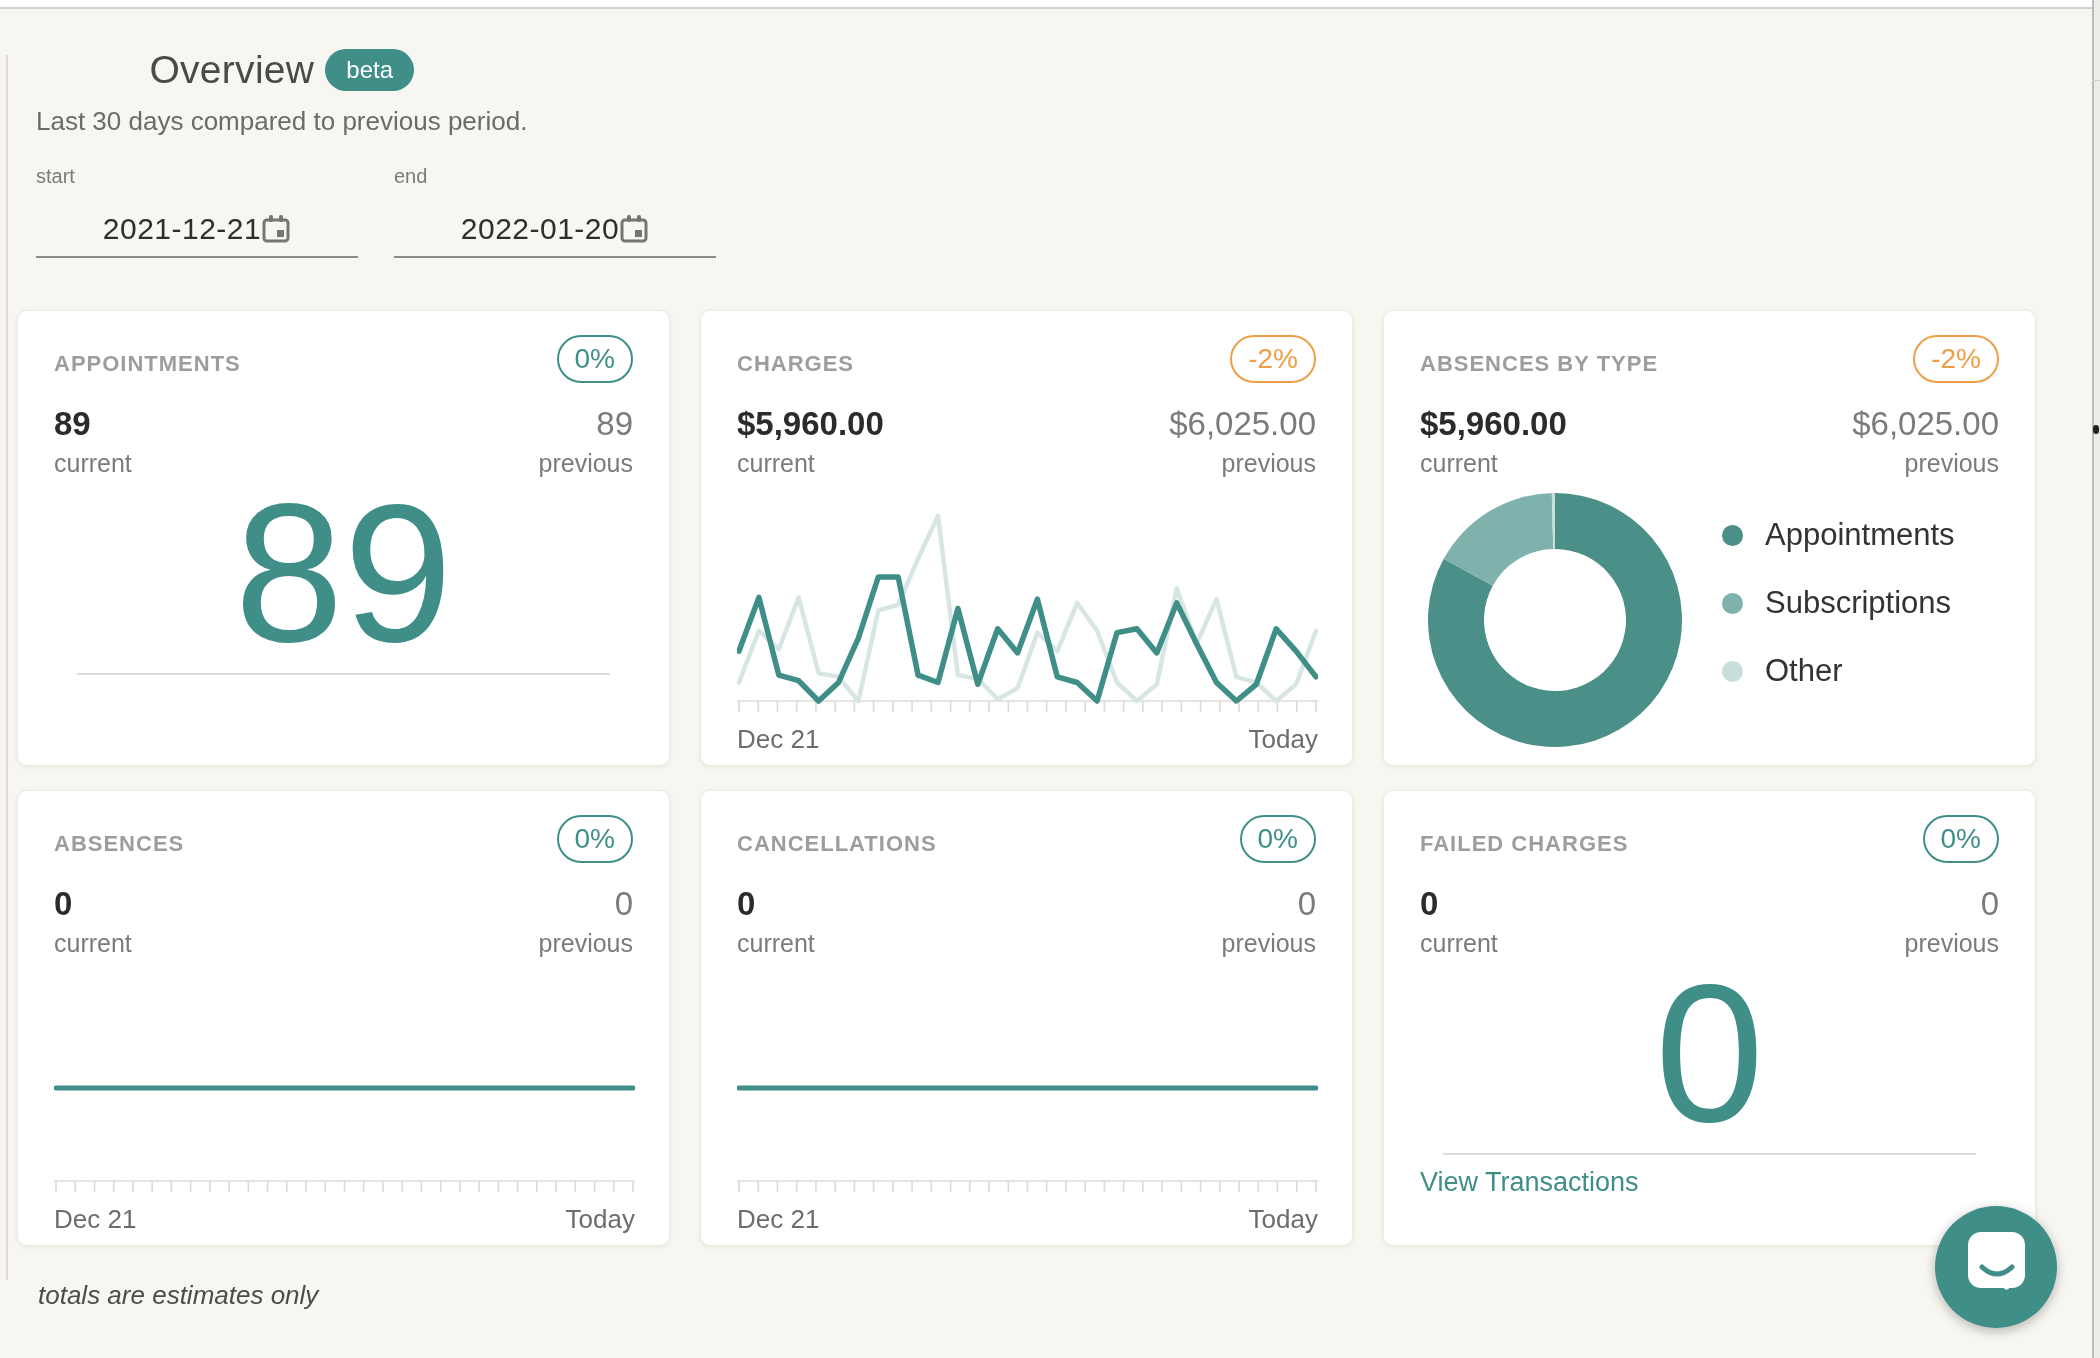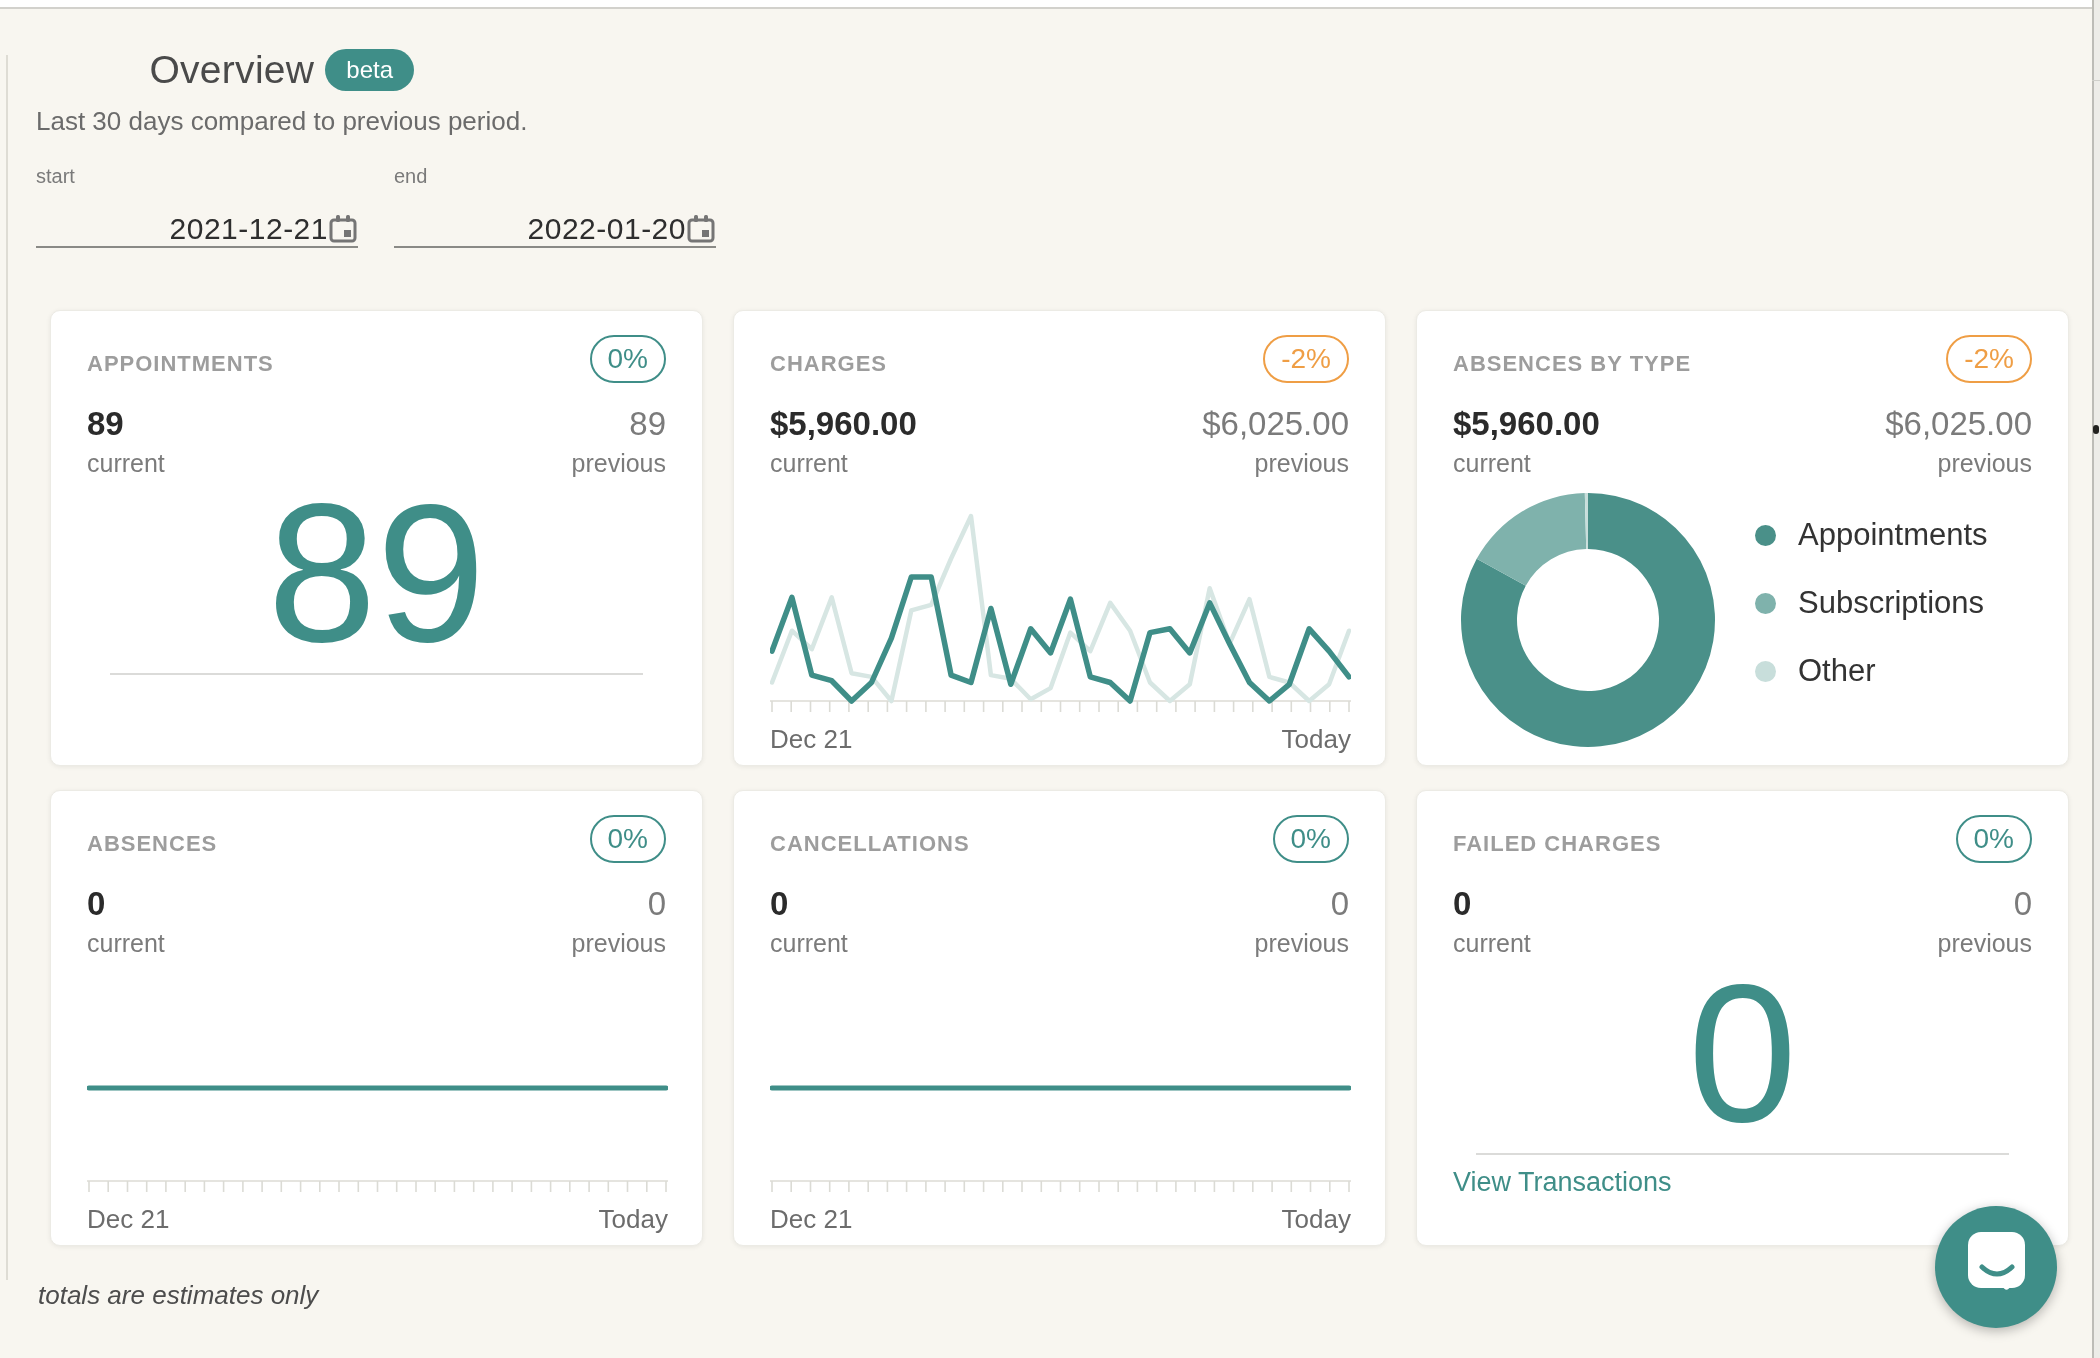--- a/index.html
+++ b/index.html
@@ -17,26 +17,26 @@
   
   .header { position:absolute; left:36px; top:48px; }
   .title-row { display:flex; align-items:center; gap:11px;justify-content:center; }
   .page-title { font-size:39px; font-weight:500; color:#4A4A4A; letter-spacing:0.3px; }
   .beta-pill { background:#3F8E88; color:#FFFFFF; font-size:24px; padding:9px 21px; border-radius:30px; line-height:1; }
   .subtitle { margin-top:14px; font-size:26px; color:#6B6B6B; }
 
   .date-row { position:absolute; left:36px; top:165px; display:flex; gap:36px; }
   .date-field { width:322px; }
   .date-label { font-size:20px; color:#7A7A7A; margin-bottom:24px; }
-  .date-input { display:flex; justify-content:flex-end; align-items:center; border-bottom:2px solid #8A8A86; cursor:pointer; }
+  .date-input { display:flex; justify-content:center; align-items:center; border-bottom:2px solid #8A8A86; padding-bottom:10px; cursor:pointer; }
   .date-value { font-size:30px; color:#2E2E2E; letter-spacing:0.5px; }
   .cal-icon { width:30px; height:30px; flex:0 0 30px; }
 
   
-  .cards { position:absolute; left:50px; top:310px; display:grid; grid-template-columns:repeat(3,653px); grid-auto-rows:456px; column-gap:30px; row-gap:24px; }
+  .cards { position:absolute; left:17px; top:310px; display:grid; grid-template-columns:repeat(3,653px); grid-auto-rows:456px; column-gap:30px; row-gap:24px; }
   .card { background:#FFFFFF; border:1px solid #ECEBE5; border-radius:10px; box-shadow:0 1px 5px rgba(0,0,0,0.07); padding:24px 36px 20px 36px; position:relative; }
 
   .card-head { display:flex; justify-content:space-between; align-items:flex-start; }
   .card-title { font-size:22px; font-weight:700; color:#9D9D9D; letter-spacing:1px; margin-top:16px; }
   .badge { border:2.5px solid; border-radius:30px; padding:8px 16px; font-size:28px; line-height:1; background:#FFFFFF; }
 
   .stats { display:flex; justify-content:space-between; margin-top:22px; }
   .stat-value { font-size:33px; font-weight:600; color:#2B2B2B; }
   .stat-value.prev { color:#7B7B7B; font-weight:400; text-align:right; }
   .stat-label { font-size:25px; color:#7B7B7B; margin-top:6px; }

